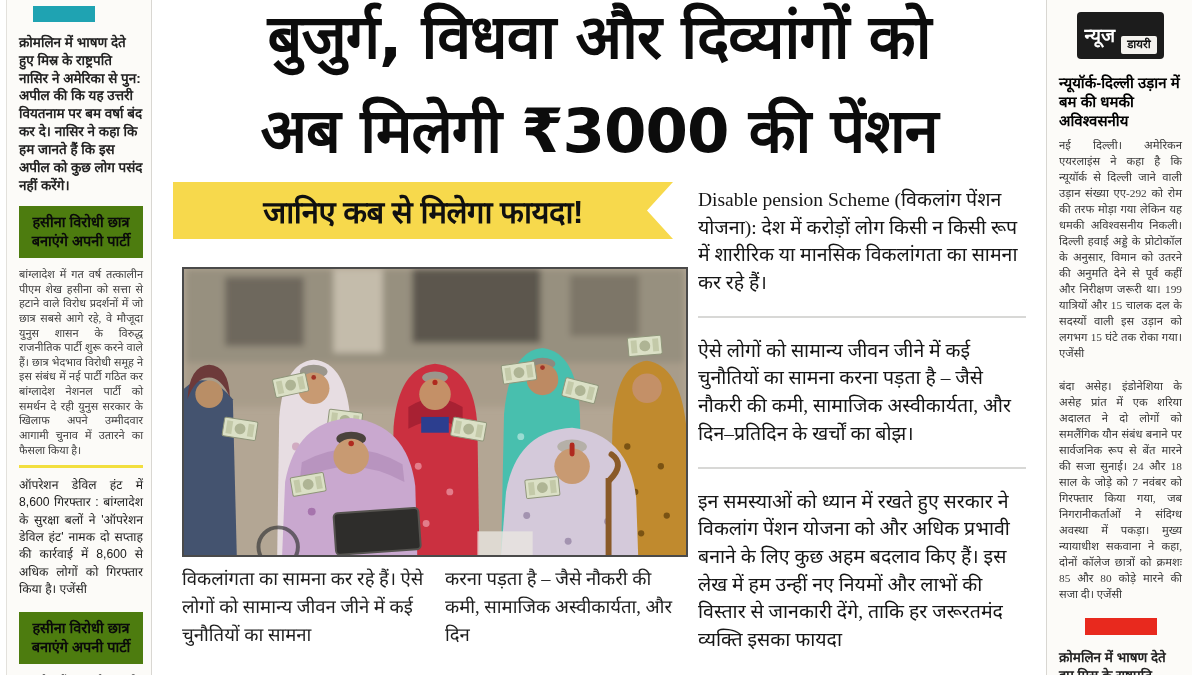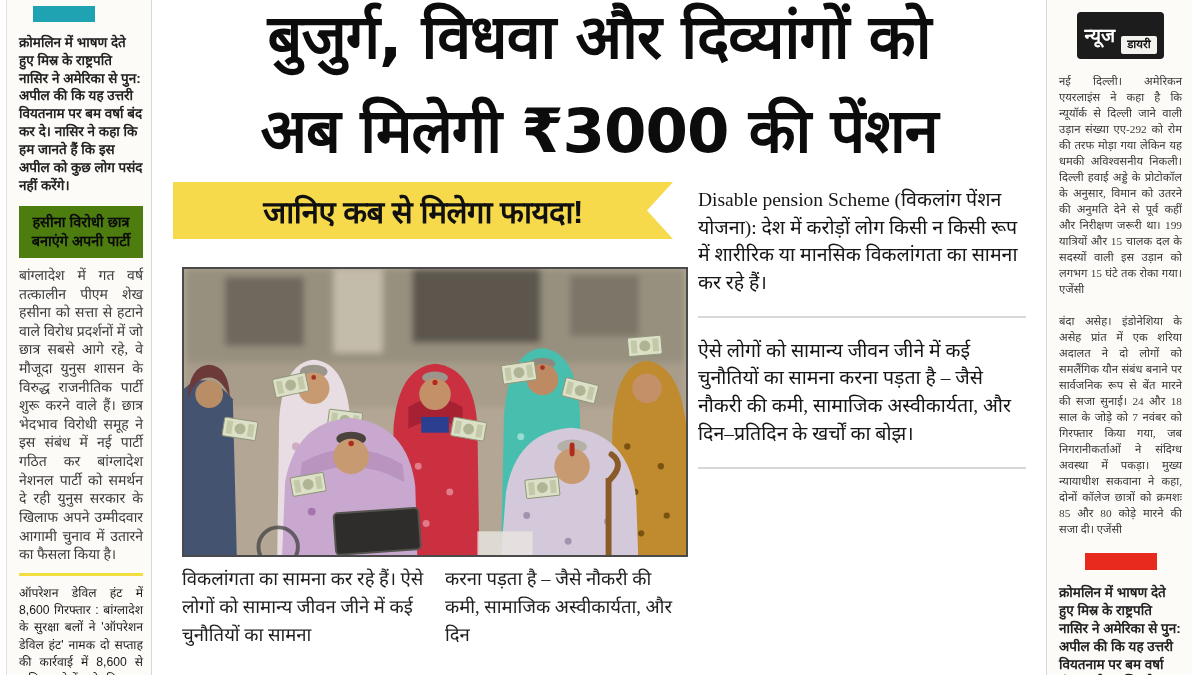--- a/index.html
+++ b/index.html
@@ -9,21 +9,21 @@
   .col-left{position:absolute;left:6px;top:0;width:146px;height:675px;box-sizing:border-box;
             padding:4px 8px 0 12px;background:#fcfbf8;border-left:1px solid #e3e1dc;
             border-right:1px solid #d9d7d2;overflow:hidden;}
   .col-right{position:absolute;left:1046px;top:0;width:146px;height:675px;box-sizing:border-box;
              padding:8px 10px 0 12px;background:#fcfbf8;border-left:1px solid #d9d7d2;overflow:hidden;}
   .teal-bar{width:62px;height:16px;background:#1fa3b2;margin:2px 0 12px 14px;}
   .np-lead{font-family:"Liberation Sans",sans-serif;font-size:13.5px;line-height:1.32;
            font-weight:700;color:#222;margin:0 0 12px 0;}
   .np-boxhead{background:#4d7c0f;color:#0a0a0a;font-weight:800;font-size:14.5px;line-height:1.3;
               text-align:center;padding:7px 4px;margin:0 0 9px 0;}
-  .np-body{font-family:"Liberation Serif",serif;font-size:14px;line-height:1.33;color:#3c3c3c;
+  .np-body{font-family:"Liberation Serif",serif;font-size:11px;line-height:1.33;color:#3c3c3c;
            text-align:justify;margin:0 0 8px 0;}
   .yellow-rule{height:3px;background:#f2df3f;margin:6px 0 9px 0;}
   .np-bold{font-family:"Liberation Sans",sans-serif;font-size:12.2px;line-height:1.42;font-weight:400;
            color:#1a1a1a;text-align:justify;margin:0 0 14px 0;}
   
   .badge{display:flex;align-items:center;width:fit-content;margin:4px auto 14px auto;
          background:#1c1c1c;border-radius:4px;padding:5px 7px;}
   .badge-main{color:#ffffff;font-weight:800;font-size:19px;line-height:1;}
   .badge-sub{background:#f4f2ee;color:#111;font-weight:800;font-size:11.5px;line-height:1;
              padding:3px 6px;margin-left:6px;border-radius:2px;margin-top:19px;}
@@ -173,27 +173,29 @@
     <div class="caption">
       <p>विकलांगता का सामना कर रहे हैं। ऐसे लोगों को सामान्य जीवन जीने में कई चुनौतियों का सामना</p>
       <p>करना पड़ता है – जैसे नौकरी की कमी, सामाजिक अस्वीकार्यता, और दिन</p>
     </div>
 
     <article class="article">
       <p>Disable pension Scheme (विकलांग पेंशन योजना): देश में करोड़ों लोग किसी न किसी रूप में शारीरिक या मानसिक विकलांगता का सामना कर रहे हैं।</p>
       <hr>
       <p>ऐसे लोगों को सामान्य जीवन जीने में कई चुनौतियों का सामना करना पड़ता है – जैसे नौकरी की कमी, सामाजिक अस्वीकार्यता, और दिन–प्रतिदिन के खर्चों का बोझ।</p>
       <hr>
+      <p>इन समस्याओं को ध्यान में रखते हुए सरकार ने विकलांग पेंशन योजना को और अधिक प्रभावी बनाने के लिए कुछ अहम बदलाव किए हैं। इस लेख में हम उन्हीं नए नियमों और लाभों की विस्तार से जानकारी देंगे, ताकि हर जरूरतमंद व्यक्ति इसका फायदा</p>
     </article>
   </main>
 
   <aside class="col-right">
     <div class="badge">
       <span class="badge-main">न्यूज</span>
       <span class="badge-sub">डायरी</span>
     </div>
+    <h3 class="np-headline">न्यूयॉर्क-दिल्ली उड़ान में बम की धमकी अविश्वसनीय</h3>
     <p class="np-rbody">नई दिल्ली। अमेरिकन एयरलाइंस ने कहा है कि न्यूयॉर्क से दिल्ली जाने वाली उड़ान संख्या एए-292 को रोम की तरफ मोड़ा गया लेकिन यह धमकी अविश्वसनीय निकली। दिल्ली हवाई अड्डे के प्रोटोकॉल के अनुसार, विमान को उतरने की अनुमति देने से पूर्व कहीं और निरीक्षण जरूरी था। 199 यात्रियों और 15 चालक दल के सदस्यों वाली इस उड़ान को लगभग 15 घंटे तक रोका गया। एजेंसी</p>
     <p class="np-rbody">बंदा असेह। इंडोनेशिया के असेह प्रांत में एक शरिया अदालत ने दो लोगों को समलैंगिक यौन संबंध बनाने पर सार्वजनिक रूप से बेंत मारने की सजा सुनाई। 24 और 18 साल के जोड़े को 7 नवंबर को गिरफ्तार किया गया, जब निगरानीकर्ताओं ने संदिग्ध अवस्था में पकड़ा। मुख्य न्यायाधीश सकवाना ने कहा, दोनों कॉलेज छात्रों को क्रमशः 85 और 80 कोड़े मारने की सजा दी। एजेंसी</p>
     <div class="red-bar"></div>
     <p class="np-lead">क्रोमलिन में भाषण देते हुए मिस्र के राष्ट्रपति नासिर ने अमेरिका से पुन: अपील की कि यह उत्तरी वियतनाम पर बम वर्षा बंद कर दे। नासिर ने कहा कि हम जानते हैं कि इस अपील को कुछ लोग पसंद नहीं करेंगे।</p>
   </aside>
 
 </div>
 
 </body></html>

